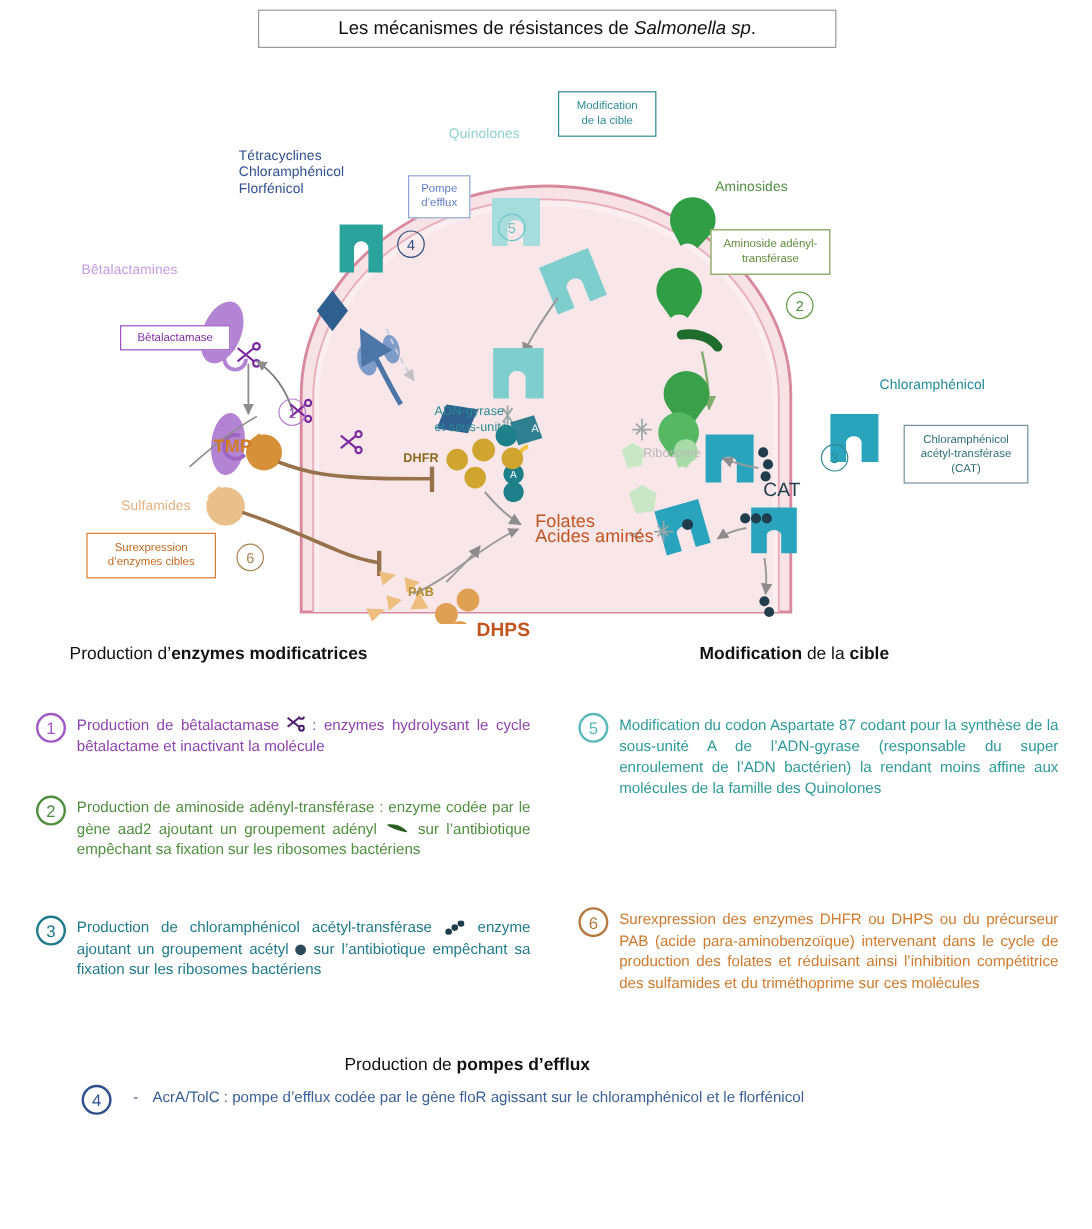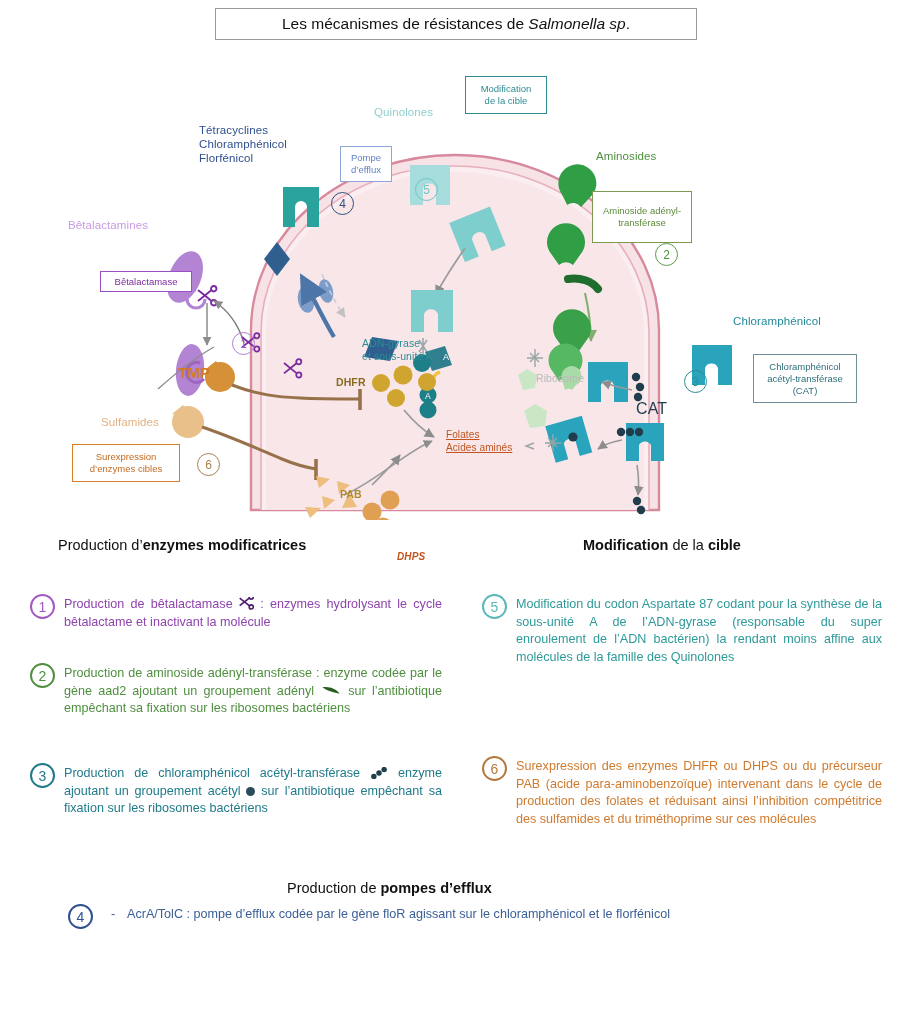--- a/index.html
+++ b/index.html
@@ -368,40 +368,40 @@
 
   <div class="dlabel" style="left:178px; top:321px; font-size:15px; color:#d07c1f; font-weight:bold;text-align:center;">TMP</div>
 
   <div class="dlabel" style="left:101px; top:370px; color:#e3b183;">Sulfamides</div>
 
   <div class="dlabel" style="left:362px; top:282px; font-size:10.5px; line-height:13px; color:#2d8b94;margin-top:10px;">ADN-gyrase
 et sous-unité A</div>
 
   <div class="dlabel" style="left:336px; top:330px; font-size:10.5px; color:#8a6a1f; font-weight:bold;">DHFR</div>
 
-  <div class="dlabel" style="left:397px; top:505px; font-size:10px; color:#c2551f; font-weight:bold;font-style:italic;">DHPS</div>
+  <div class="dlabel" style="left:397px; top:474px; font-size:16px; color:#c2551f; font-weight:bold;">DHPS</div>
 
   <div class="dlabel" style="left:340px; top:442px; font-size:10.5px; color:#b08a2a; font-weight:bold;">PAB</div>
 
-  <div class="dlabel" style="left:446px; top:383px; font-size:10px; line-height:13px; color:#c2551f;text-decoration:underline;">Folates
+  <div class="dlabel" style="left:446px; top:383px; font-size:15px; line-height:13px; color:#c2551f;">Folates
 Acides aminés</div>
 
   <div class="dlabel" style="left:536px; top:326px; font-size:10.5px; color:#b9b9b9;">Ribosome</div>
 
   <div class="dlabel" style="left:636px; top:357px; font-size:16px; color:#1f3d4d; font-weight:normal;">CAT</div>
 
   <div class="dbox" style="left:465px; top:31px; width:82px; height:38px; border-color:#2d8b94; color:#2d8b94;">Modification
 de la cible</div>
 
   <div class="dbox" style="left:340px; top:101px; width:52px; height:36px; border-color:#8fa4d8; color:#5f7fc4;">Pompe
 d’efflux</div>
 
   <div class="dbox" style="left:100px; top:226px; width:92px; height:21px; border-color:#9b4fc4; color:#7b2a9e;">Bêtalactamase</div>
 
-  <div class="dbox" style="left:592px; top:146px; width:100px; height:52px; border-color:#7c9a4f; color:#5d8a3a;">Aminoside adényl-
+  <div class="dbox" style="left:592px; top:146px; width:100px; height:38px; border-color:#7c9a4f; color:#5d8a3a;">Aminoside adényl-
 transférase</div>
 
   <div class="dbox" style="left:753px; top:309px; width:104px; height:49px; border-color:#6f8f9a; color:#2d6e7a;">Chloramphénicol
 acétyl-transférase
 (CAT)</div>
 
   <div class="dbox" style="left:72px; top:399px; width:108px; height:38px; border-color:#d77f2e; color:#c26a1f;">Surexpression
 d’enzymes cibles</div>
 
   <div class="dnum" style="left:232px; top:287px; border-color:#b07fd0; color:#9b5ec4;">1</div>

